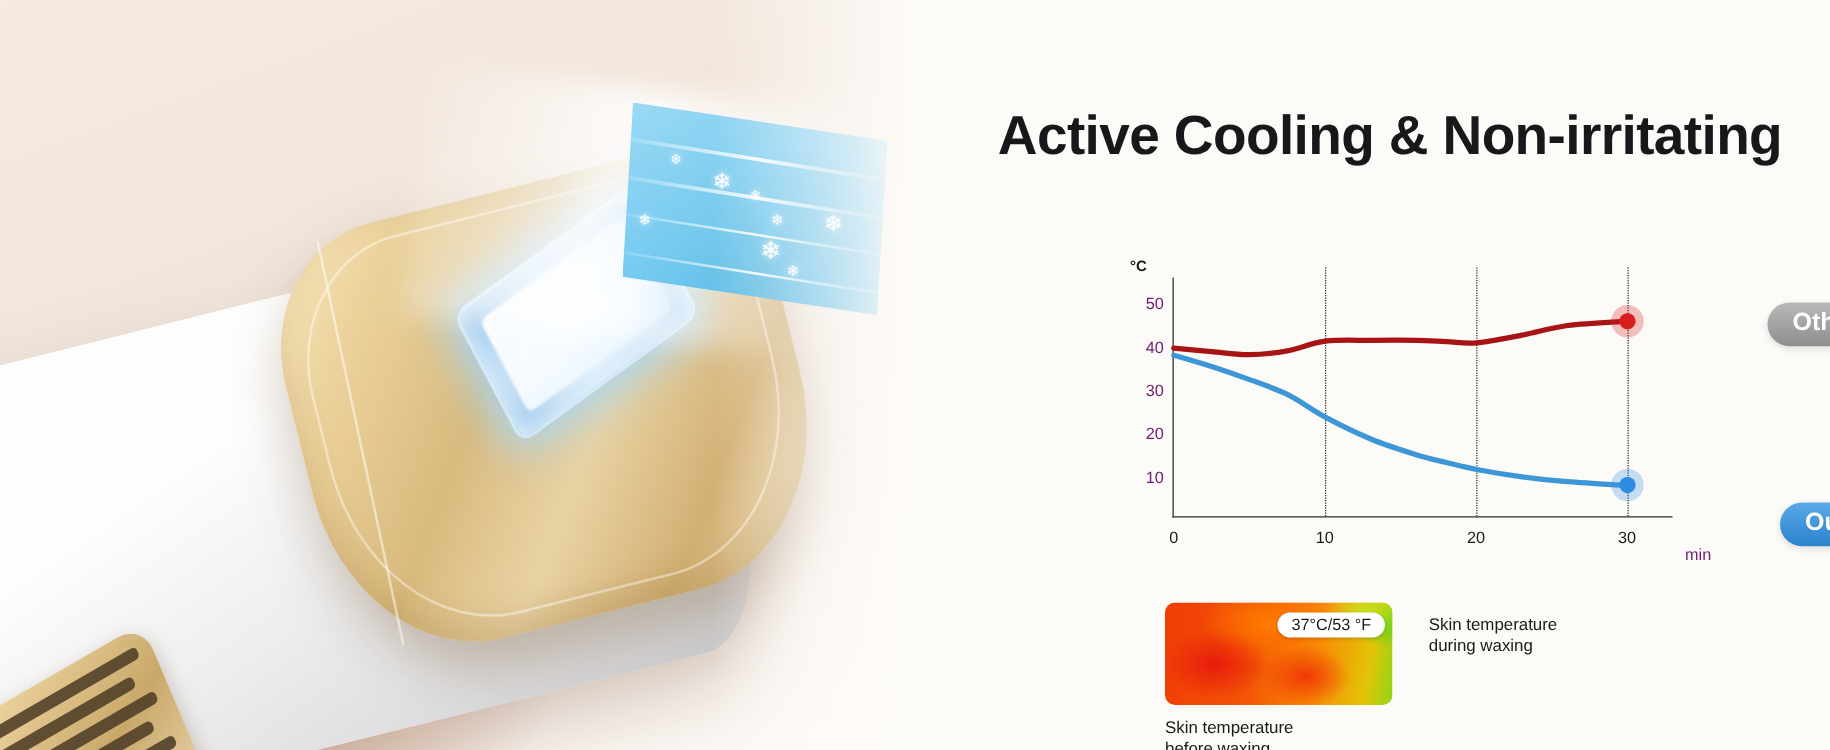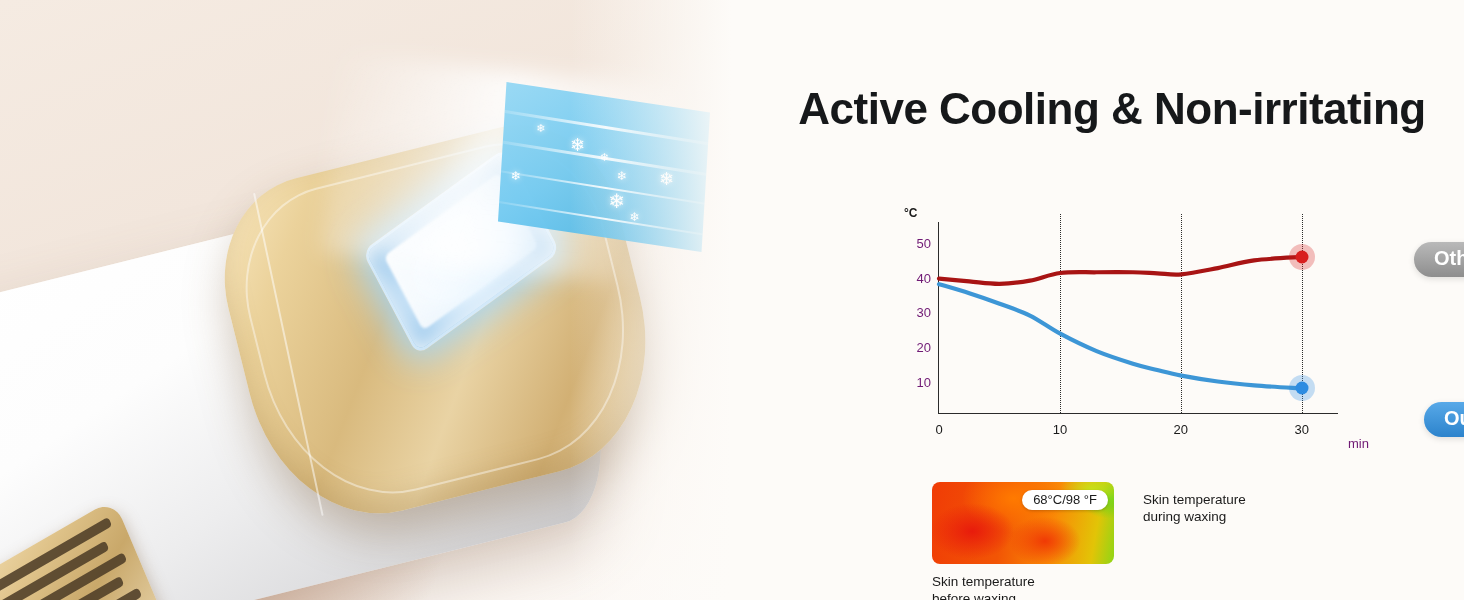--- a/index.html
+++ b/index.html
@@ -238,21 +238,21 @@
 
       <div id="xunit">min</div>
 
       <div class="badge" id="badge-others">Others</div>
       <div class="badge" id="badge-our">Our</div>
     </div>
 
     <div id="thermals">
       <div class="thermal-card left">
         <div class="thermal-img hot">
-          <div class="thermal-pill">68°C/98 °F</div>
+          <div class="thermal-pill">37°C/53 °F</div>
         </div>
         <div class="thermal-cap">Skin temperature
 before waxing</div>
       </div>
       <div class="thermal-card right">
         <div class="thermal-cap">Skin temperature
 during waxing</div>
       </div>
     </div>
 

